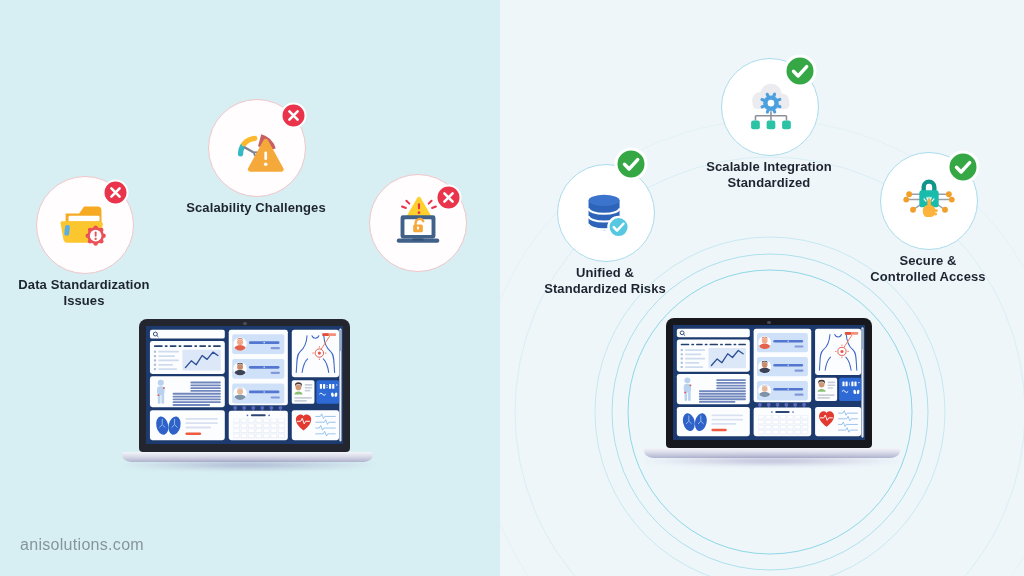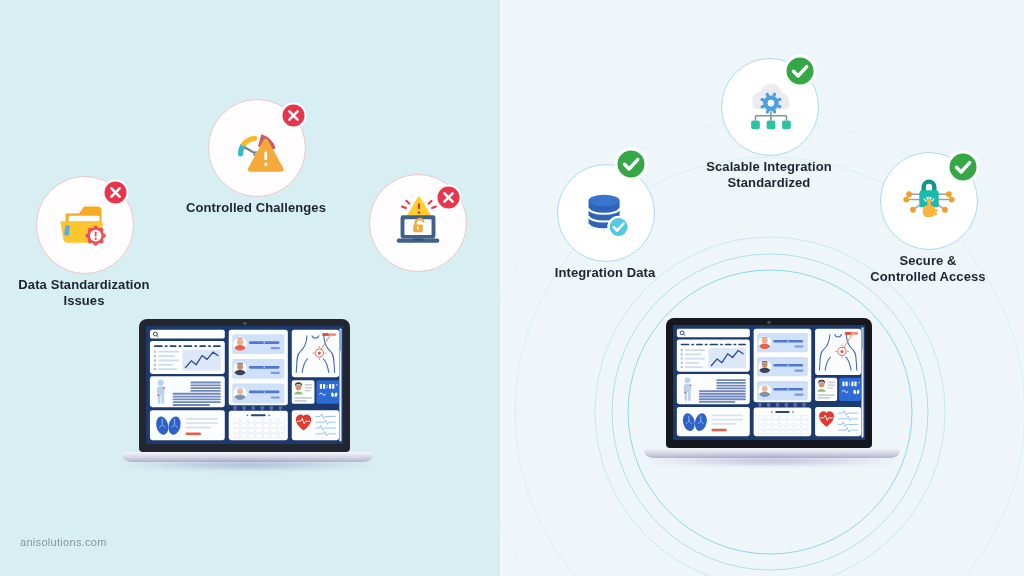--- a/index.html
+++ b/index.html
@@ -20,21 +20,21 @@
   .laptop{position:absolute;}
   .screen{position:relative;background:#23262f;border-radius:8px 8px 4px 4px;padding:7px 7px 8px;box-sizing:border-box;}
   .laptop.dark .screen{background:#16181d;}
   .screen svg.dash{display:block;width:100%;height:100%;}
   .cam{position:absolute;left:50%;top:2.5px;width:4px;height:3px;margin-left:-2px;border-radius:2px;background:#474c59;}
   .base{position:absolute;height:10px;border-radius:3px 3px 10px 10px / 3px 3px 8px 8px;
         background:linear-gradient(180deg,#f4f5f9 0%,#d9dbe9 45%,#b2b5cf 100%);}
   .lshadow{position:absolute;height:10px;border-radius:50%;
         background:radial-gradient(ellipse at center, rgba(120,112,170,.5) 0%, rgba(120,112,170,0) 70%);
         filter:blur(2px);}
-  .website{position:absolute;left:20px;top:536px;font-size:11px;color:#84969c;letter-spacing:.3px;}
+  .website{position:absolute;left:20px;top:536px;font-size:16px;color:#84969c;letter-spacing:.3px;}
   .defs{position:absolute;width:0;height:0;}
 </style>
 </head>
 <body>
 
 <svg class="defs" aria-hidden="true">
 <defs>
 <clipPath id="av1">
         <circle cx="95.5" cy="18.7" r="6.8"></circle>
       </clipPath>
@@ -286,21 +286,21 @@
         <path d="M41,25 57,54 25,54 z" fill="#f6a93b" stroke="#f6a93b" stroke-width="5" stroke-linejoin="round"></path>
         <rect x="39.6" y="35.5" width="2.8" height="9" rx="1.4" fill="#fff"></rect>
         <circle cx="41" cy="48.7" r="1.8" fill="#fff"></circle>
       </svg>
     </div>
     <svg class="badge" style="left:72px;top:3px" width="27" height="27" viewBox="0 0 27 27">
       <circle cx="13.5" cy="13.5" r="12" fill="#e9344b" stroke="#fff" stroke-width="2"></circle>
       <path d="M9.4,9.4 L17.6,17.6 M17.6,9.4 L9.4,17.6" stroke="#fff" stroke-width="2.6" stroke-linecap="round"></path>
     </svg>
     <div class="label">
-      <span>Controlled Challenges</span>
+      <span>Scalability Challenges</span>
     </div>
   </div>
 
   <div class="bubble" style="left:369px;top:174px">
     <div class="circle challenge">
       <svg width="62" height="62" viewBox="0 0 64 64">
         <g stroke="#e8334a" stroke-width="2" stroke-linecap="round">
           <path d="M20,9 l3,3"></path>
             <path d="M15.5,15 l4,1.5"></path>
             <path d="M46,9 l-3,3"></path>
@@ -337,21 +337,22 @@
         </g>
         <circle cx="45" cy="46.5" r="10.5" fill="#57c8e1" stroke="#fff" stroke-width="2.4"></circle>
         <path d="M40,46.5 l3.4,3.6 6.6,-7" stroke="#fff" stroke-width="2.6" fill="none" stroke-linecap="round" stroke-linejoin="round"></path>
       </svg>
     </div>
     <svg class="badge" style="left:57px;top:-17px" width="34" height="34" viewBox="0 0 34 34">
       <circle cx="17" cy="17" r="15" fill="#35a845" stroke="#fff" stroke-width="3"></circle>
       <path d="M10.5,17.2 l4.6,4.8 8.6,-9.4" stroke="#fff" stroke-width="3.4" fill="none" stroke-linecap="round" stroke-linejoin="round"></path>
     </svg>
     <div class="label">
-      <span>Integration Data</span>
+      <span>Unified &amp;</span>
+      <span>Standardized Risks</span>
     </div>
   </div>
 
   <div class="bubble" style="left:721px;top:58px">
     <div class="circle solution">
       <svg width="62" height="62" viewBox="0 0 64 64">
         <g fill="#ececf0">
           <circle cx="22" cy="25" r="8.5"></circle>
             <circle cx="33" cy="19" r="11"></circle>
             <circle cx="44" cy="26" r="8"></circle>

